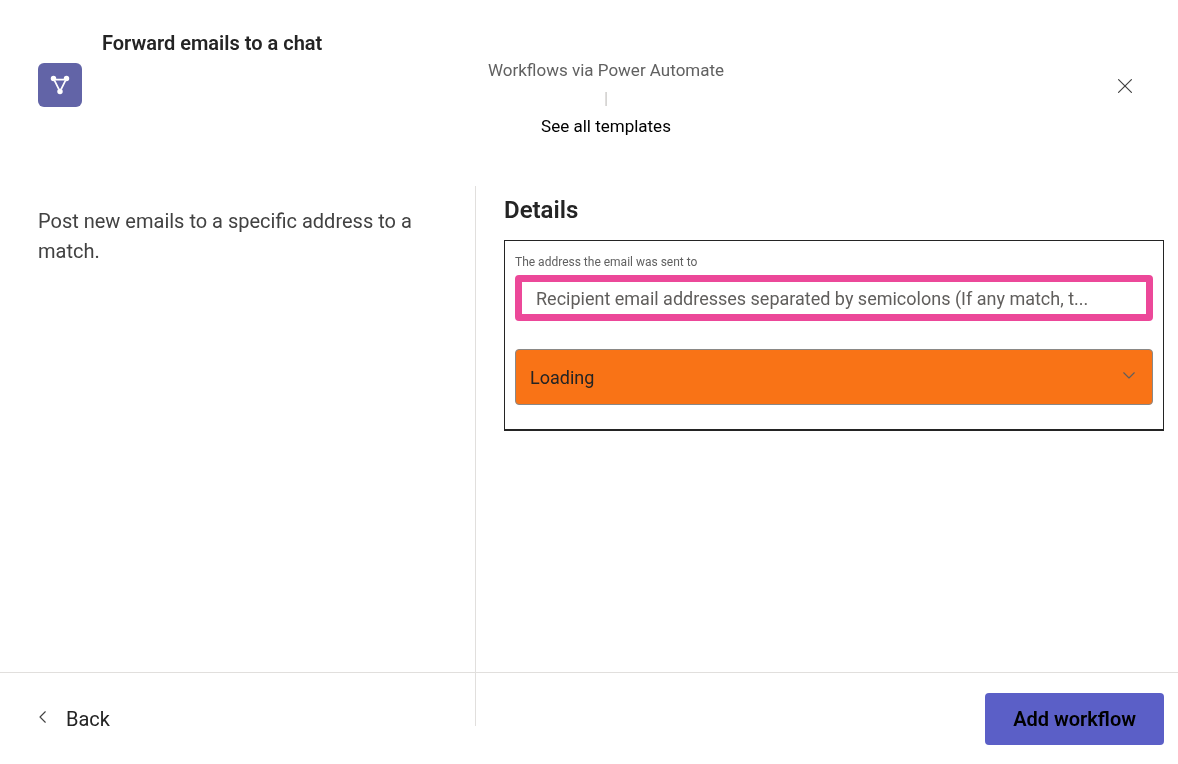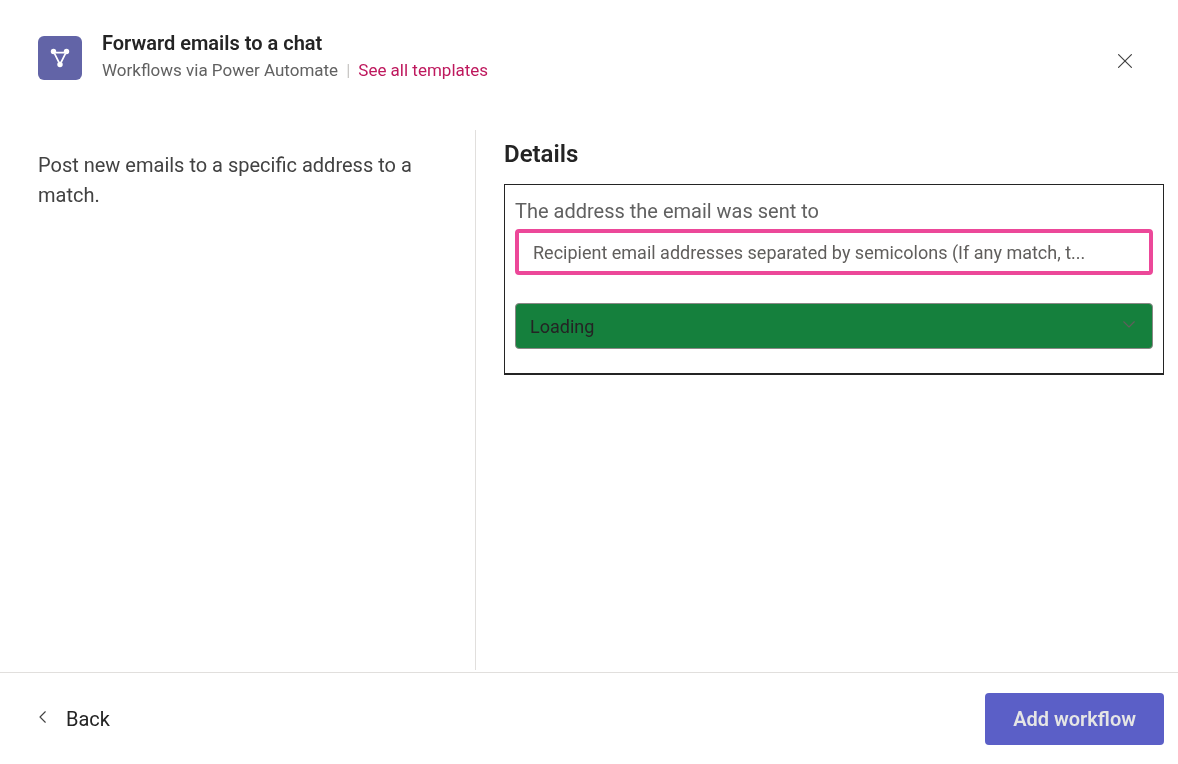--- a/index.html
+++ b/index.html
@@ -11,21 +11,21 @@
       font-family: "Segoe UI", -apple-system, BlinkMacSystemFont, Roboto, "Helvetica Neue", sans-serif;
       background: #fff;
       color: #242424;
       width: 1178px;
       height: 764px;
       overflow: hidden;
       position: relative;
     }
     .header {
       display: flex;
-      align-items: flex-end;
+      align-items: center;
       padding: 30px 38px 0 38px;
     }
     .app-icon {
       width: 44px;
       height: 44px;
       background: #6264a7;
       border-radius: 6px;
       display: flex;
       align-items: center;
       justify-content: center;
@@ -46,26 +46,27 @@
       color: #242424;
       line-height: 1.3;
     }
     .subtitle-row {
       margin-top: 4px;
       font-size: 17px;
       color: #616161;
       display: flex;
       align-items: center;
       gap: 8px;
+      flex-direction: column;
     }
     .divider {
       color: #c8c6c4;
     }
     .link {
-      color: #be185d;
+      color: #000000;
       cursor: pointer;
       font-size: 17px;
     }
     .close-btn {
       cursor: pointer;
       padding: 4px;
       margin-top: 10px;
     }
     .close-btn svg {
       width: 22px;
@@ -105,59 +106,59 @@
       border: 1px solid #242424;
       border-top-width: 1px;
       border-bottom-width: 2px;
       padding: 14px 0 24px 0;
       position: relative;
     }
     .field-block {
       padding: 0 10px;
     }
     .field-label {
-      font-size: 20px;
+      font-size: 12px;
       color: #616161;
       margin-bottom: 6px;
     }
     .req {
       color: #a4262c;
       margin-right: 3px;
     }
     .text-input {
       width: 100%;
       height: 46px;
-      border: 4px solid #ec4899;
+      border: 7px solid #ec4899;
       border-radius: 4px;
       padding: 0 14px;
       font-size: 18px;
       color: #242424;
       font-family: inherit;
       background: #fff;
       text-overflow: ellipsis;
     }
     .text-input::placeholder {
       color: #605e5c;
     }
     .gap {
       height: 28px;
     }
     .select-box {
       width: 100%;
-      height: 46px;
+      height: 56px;
       border: 1px solid #8a8886;
       border-radius: 4px;
       padding: 0 14px;
       font-size: 18px;
       color: #242424;
       display: flex;
       align-items: center;
       justify-content: space-between;
       cursor: pointer;
-      background: #15803d;
+      background: #f97316;
     }
     .chev-icon svg {
       width: 18px;
       height: 18px;
     }
     .footer {
       position: absolute;
       bottom: 0;
       left: 0;
       right: 0;
@@ -176,21 +177,21 @@
       color: #242424;
       cursor: pointer;
       padding: 8px;
     }
     .back-btn svg {
       width: 18px;
       height: 18px;
     }
     .primary-btn {
       background: #5b5fc7;
-      color: #e5e5e5;
+      color: #000000;
       font-size: 20px;
       font-weight: 600;
       border: none;
       border-radius: 4px;
       padding: 14px 28px;
       cursor: pointer;
       font-family: inherit;
     }
   </style>
 </head>

